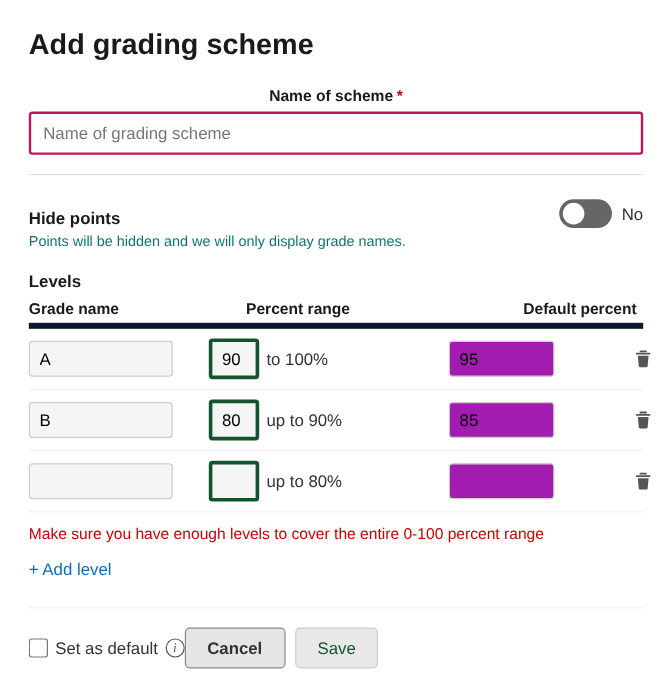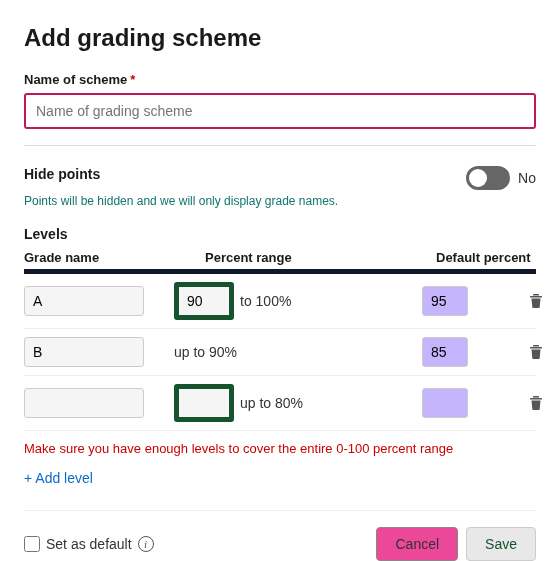--- a/index.html
+++ b/index.html
@@ -16,41 +16,42 @@
     .page-title {
       font-size: 24px;
       font-weight: 600;
       margin-bottom: 20px;
     }
 
     .field-label {
       font-size: 13px;
       font-weight: 600;
       margin-bottom: 6px;
+      text-align: center;
     }
 
     .required-star {
       color: #c00;
       margin-left: 3px;
     }
 
     .text-input {
       width: 100%;
       border: 2px solid #be185d;
       border-radius: 3px;
       padding: 8px 10px;
       font-size: 14px;
       color: #555;
       outline: none;
       background: #fff;
     }
 
     .hide-points-row {
       display: flex;
-      align-items: flex-start;
+      align-items: flex-end;
       justify-content: space-between;
       margin-top: 20px;
       margin-bottom: 4px;
     }
 
     .hide-points-label {
       font-weight: 600;
       font-size: 14px;
     }
 
@@ -133,43 +134,42 @@
       outline: none;
     }
 
     .percent-range-cell {
       display: flex;
       align-items: center;
       gap: 6px;
     }
 
     .percent-input {
-      border: 5px solid #14532d;
+      border: 3px solid #14532d;
       border-radius: 3px;
       padding: 6px 8px;
       font-size: 14px;
       background: #f5f5f5;
-      width: 60px;
+      width: 42px;
       outline: none;
     }
 
     .range-text {
       font-size: 14px;
       color: #333;
     }
 
     .default-input {
       border: 1px solid #ccc;
       border-radius: 3px;
       padding: 6px 8px;
       font-size: 14px;
-      background: #c4b5fd;
-      width: 46px;
+      background: #a21caf;
+      width: 88px;
       outline: none;
-      margin-left: 48px;
     }
 
     .delete-btn {
       background: none;
       border: none;
       cursor: pointer;
       color: #555;
       font-size: 16px;
       display: flex;
       align-items: center;
@@ -194,21 +194,21 @@
       align-items: center;
       gap: 4px;
       padding: 4px 0;
       margin-top: 4px;
       margin-bottom: 20px;
     }
 
     .footer-row {
       display: flex;
       align-items: center;
-      justify-content: space-between;
+      justify-content: flex-start;
       margin-top: 10px;
       border-top: 1px solid #eee;
       padding-top: 16px;
     }
 
     .default-check-group {
       display: flex;
       align-items: center;
       gap: 6px;
     }
@@ -241,25 +241,25 @@
 
     .footer-buttons {
       display: flex;
       gap: 8px;
     }
 
     .btn-cancel {
       padding: 8px 18px;
       border: 1.5px solid #888;
       border-radius: 4px;
-      background: #ec4899;
+      background: #e5e5e5;
       font-size: 14px;
       cursor: pointer;
       color: #333;
-      font-weight: 400;
+      font-weight: 700;
     }
 
     .btn-save {
       padding: 8px 18px;
       border: 1.5px solid #ccc;
       border-radius: 4px;
       background: #e8e8e8;
       font-size: 14px;
       cursor: not-allowed;
       color: #14532d;
@@ -330,20 +330,21 @@
       </svg>
     </button>
   </div>
 </div>
 
 <div class="level-row">
   <div>
     <input class="level-input" type="text" value="B" style="">
   </div>
   <div class="percent-range-cell">
+    <input class="percent-input" type="text" value="80" style="">
     <span class="range-text">up to 90%</span>
   </div>
   <div>
     <input class="default-input" type="text" value="85" style="">
   </div>
   <div>
     <button class="delete-btn">
       <svg width="16" height="16" viewBox="0 0 16 16" fill="none" xmlns="http://www.w3.org/2000/svg">
         <rect x="5" y="1" width="6" height="1.5" rx="0.5" fill="#555"></rect>
         <rect x="2" y="3" width="12" height="1.5" rx="0.5" fill="#555"></rect>

